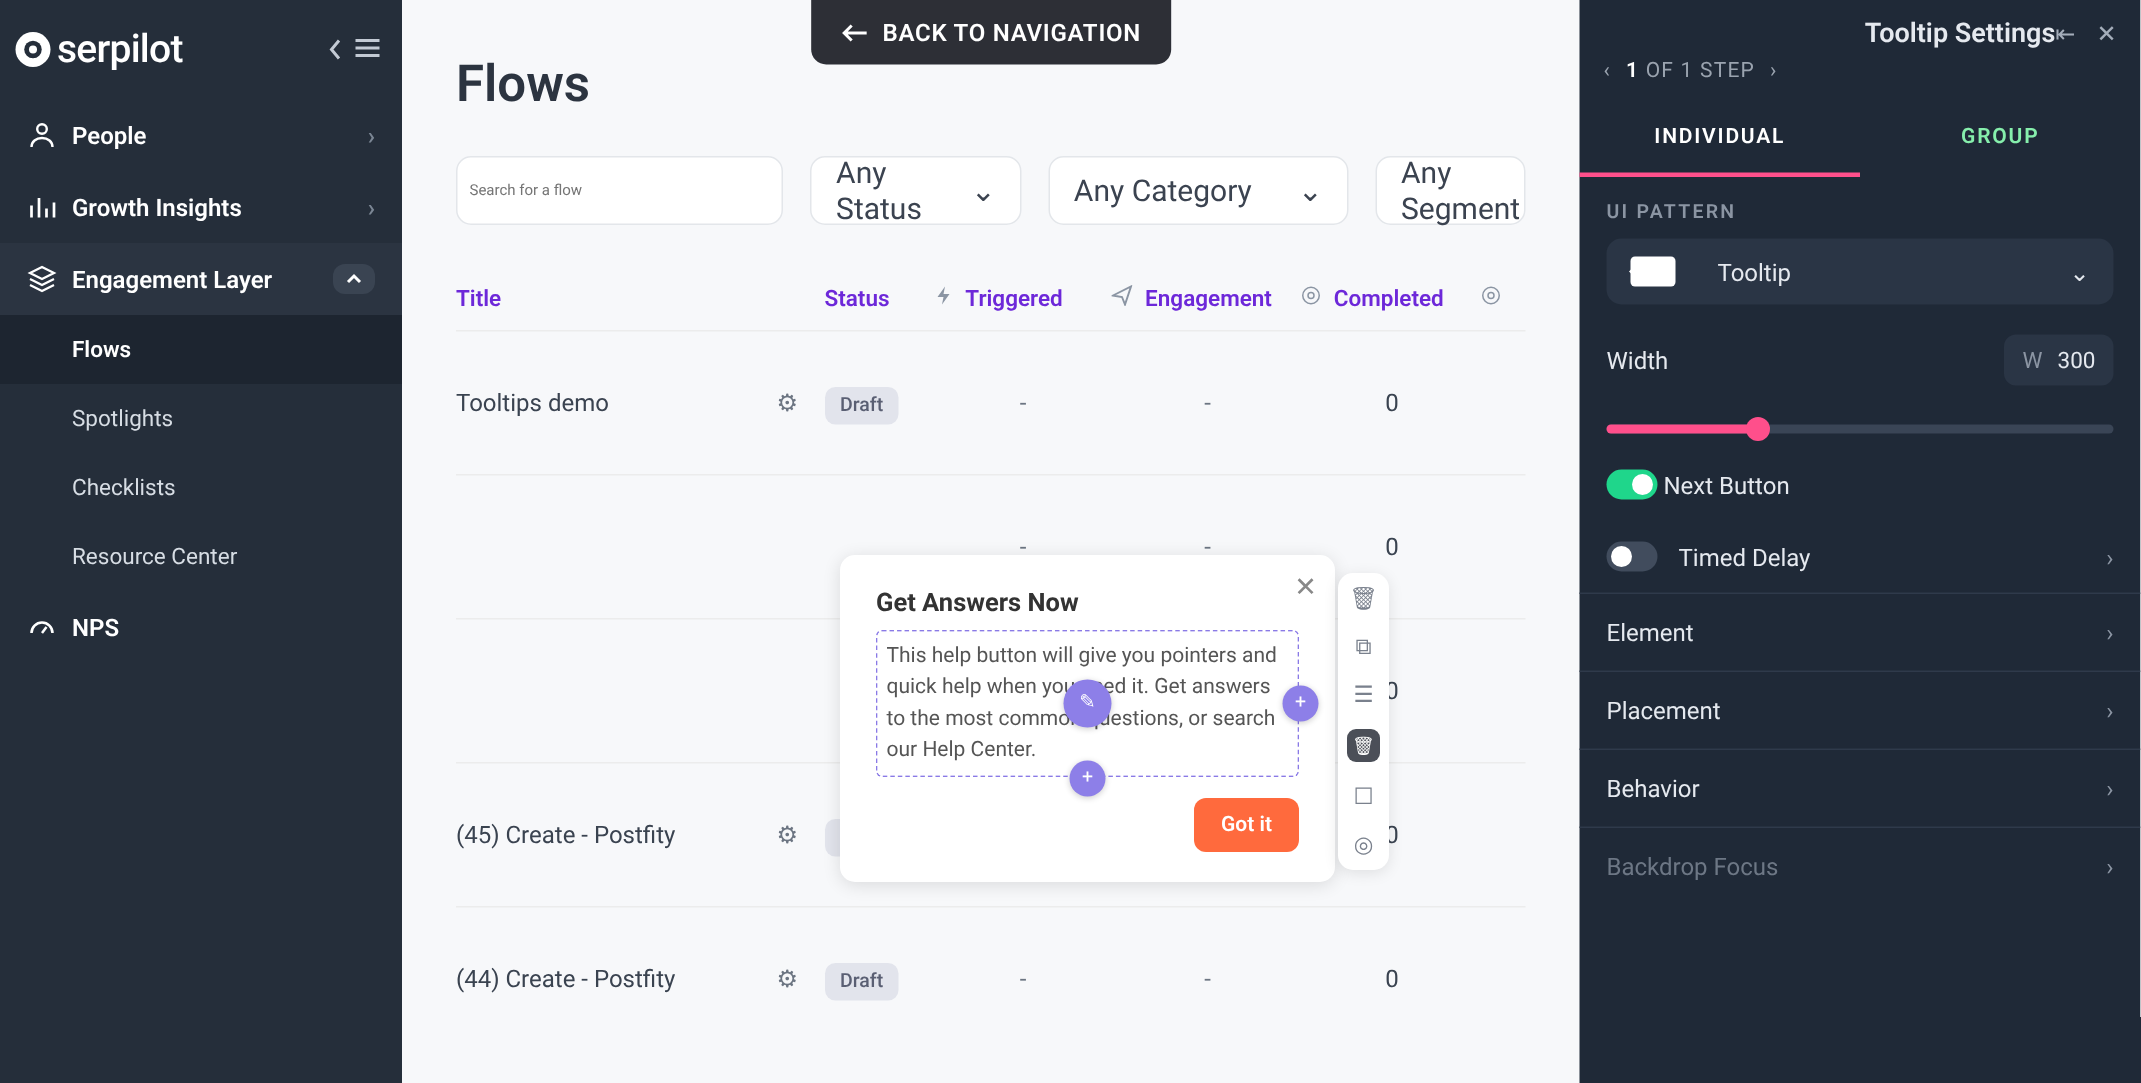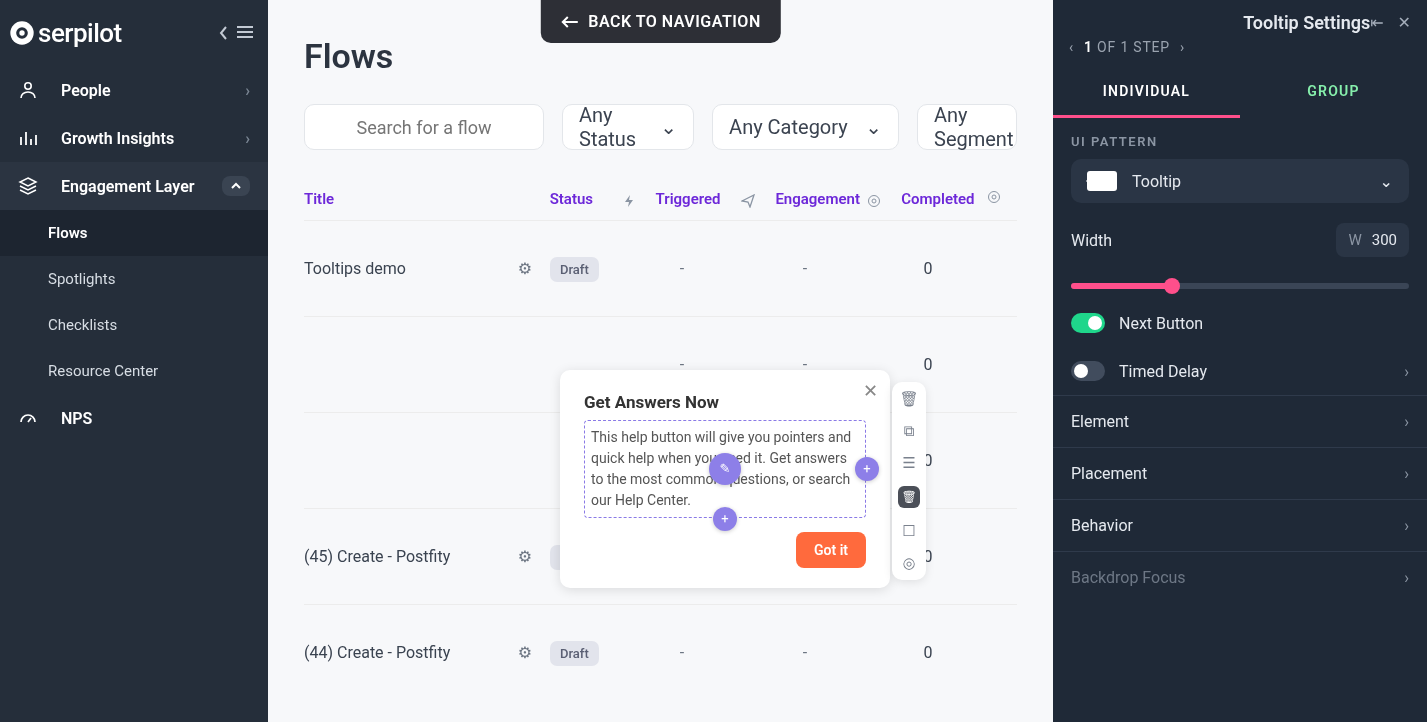--- a/index.html
+++ b/index.html
@@ -6,43 +6,43 @@
 body { width: 1427px; height: 722px; background: #f7f8fa; display: flex; overflow: hidden; }
 
 
 .sidebar { width: 268px; background: #252e3a; color: #fff; display: flex; flex-direction: column; }
 .logo-row { display: flex; align-items: center; justify-content: space-between; padding: 18px 14px 18px 8px; }
 .logo { display:flex; align-items:center; gap:2px; }
 .logo svg { width: 28px; height: 28px; }
 .logo-text { font-size: 26px; font-weight: 500; letter-spacing: -0.5px; }
 .collapse-icons { display:flex; gap:6px; color:#c3cad4; }
 .nav-item { display:flex; align-items:center; justify-content:space-between; padding: 14px 18px; font-size: 16px; font-weight: 600; cursor:pointer; }
-.nav-item .left { display:flex; align-items:center; gap:23px; }
+.nav-item .left { display:flex; align-items:center; gap:10px; }
 .nav-item .chev { color:#7b8694; }
 .nav-sub { display:none; }
 .nav-item.open + .nav-sub { display:block; }
 .nav-item.open { background:#2b3441; }
 .nav-item.open .chev-wrap { background:#3a4452; border-radius:8px; padding:6px 8px; }
 .nav-sub-item { padding: 14px 18px 14px 48px; font-size:15px; color:#d7dde4; cursor:pointer; }
 .nav-sub-item.active { background:#1d2530; font-weight:600; color:#fff; }
 
 
 .main { flex:1; position:relative; padding: 0 36px; overflow:hidden; }
 .back-pill { position:absolute; top:0; left:50%; transform:translateX(-50%); background:#2d2f36; color:#fff; padding:12px 20px; border-radius:0 0 10px 10px; display:flex; align-items:center; gap:10px; font-weight:600; letter-spacing:.5px; }
 .page-title { font-size:34px; font-weight:600; color:#2c3440; margin-top:36px; }
 
 .filters { display:flex; gap:18px; margin-top:28px; }
-.search { width:240px; height:46px; border:1px solid #e3e6ea; border-radius:10px; padding:0 8px; font-size:18px; background:#fff;text-align:center; }
+.search { width:240px; height:46px; border:1px solid #e3e6ea; border-radius:10px; padding:0 8px; font-size:10px; background:#fff; }
 .select { height:46px; border:1px solid #e3e6ea; border-radius:10px; background:#fff; display:flex; align-items:center; justify-content:space-between; padding:0 16px; font-size:20px; color:#3b4350; cursor:pointer; }
 .sel1{width:152px;} .sel2{width:218px;} .sel3{width:100px;}
 
 .table { margin-top:40px; }
 .thead { display:flex; font-size:15px; color:#6d28d9; font-weight:600; padding-bottom:12px; }
 .col-title{width:246px;} .col-status{width:72px;} .col-trig{width:120px;} .col-eng{width:126px;} .col-comp{width:120px;} .col-last{width:30px;}
-.th-icon { display:flex; align-items:flex-end; gap:20px; }
+.th-icon { display:flex; align-items:flex-start; gap:8px; }
 .row { display:flex; align-items:center; height:96px; border-top:1px solid #ececec; font-size:16px; color:#3a4350; }
 .row .col-title{display:flex;align-items:center;justify-content:space-between;padding-right:18px;}
 .gear{color:#6c7582;cursor:pointer;}
 .badge { background:#e2e4ec; color:#5a5f73; font-size:13px; padding:5px 10px; border-radius:7px; font-weight:500; }
 .dash{color:#6c7582;}
 .center{text-align:center;}
 
 
 .tooltip-pop { position:absolute; top:370px; left:292px; width:330px; background:#fff; border-radius:10px; box-shadow:0 2px 12px rgba(0,0,0,.12); padding:22px 24px 20px; }
 .tooltip-pop::before { content:''; position:absolute; left:-10px; top:82px; border:10px solid transparent; border-right-color:#fff; }
@@ -65,31 +65,31 @@
 .panel-title{font-size:18px;font-weight:600;}
 .panel-ctrls{display:flex;gap:14px;color:#a4adba;}
 .step-line{display:flex;align-items:center;gap:10px;padding:0 16px;color:#9aa3af;font-size:14px;letter-spacing:.8px;}
 .step-line b{color:#fff;font-weight:600;}
 .tabs{display:flex;margin-top:12px;}
 .tab{flex:1;text-align:center;padding:16px 0;font-weight:600;letter-spacing:1.2px;color:#86efac;font-size:14px;cursor:pointer;}
 .tab.active{color:#fff;border-bottom:3px solid #ff4f8b;}
 .section{padding:16px 18px;}
 .lbl{font-size:13px;letter-spacing:1.5px;color:#8b95a3;font-weight:600;margin-bottom:10px;}
 .pattern-box{background:#2a3545;border-radius:10px;padding:12px 16px;display:flex;align-items:center;justify-content:space-between;cursor:pointer;}
-.pattern-left{display:flex;align-items:center;gap:15px;}
+.pattern-left{display:flex;align-items:center;gap:28px;}
 .pattern-ico{width:30px;height:20px;background:#fff;border-radius:3px;position:relative;}
 .pattern-ico::before{content:'';position:absolute;left:-5px;top:6px;border:4px solid transparent;border-right-color:#fff;}
 .width-row{display:flex;justify-content:space-between;align-items:center;margin-top:20px;}
 .width-input{background:#2a3545;border-radius:8px;padding:8px 12px;display:flex;align-items:center;gap:10px;font-size:15px;}
 .width-input span:first-child{color:#8b95a3;}
 .slider-wrap{padding:0 18px;margin-top:10px;}
 .slider{height:6px;background:#3a4556;border-radius:3px;position:relative;}
 .slider-fill{position:absolute;left:0;top:0;bottom:0;width:30%;background:#ff4f8b;border-radius:3px;}
 .slider-knob{position:absolute;left:30%;top:-5px;width:16px;height:16px;border-radius:50%;background:#ff4f8b;transform:translateX(-50%);cursor:pointer;}
-.toggle-row{display:flex;align-items:center;gap:14px;padding:14px 18px;font-size:16px;}
+.toggle-row{display:flex;align-items:center;gap:4px;padding:14px 18px;font-size:16px;}
 .toggle{width:34px;height:20px;border-radius:10px;position:relative;cursor:pointer;}
 .toggle.on{background:#1fd68b;} .toggle.off{background:#414c5d;}
 .toggle::after{content:'';position:absolute;width:14px;height:14px;border-radius:50%;background:#fff;top:3px;}
 .toggle.on::after{right:3px;} .toggle.off::after{left:3px;}
 .accordion{display:flex;justify-content:space-between;align-items:center;padding:16px 18px;border-top:1px solid #2f3a4b;font-size:16px;cursor:pointer;}
 .accordion:last-child{color:#6d7785;}
 .chev-r{color:#8b95a3;}
 
 svg{display:block;}
 </style>

